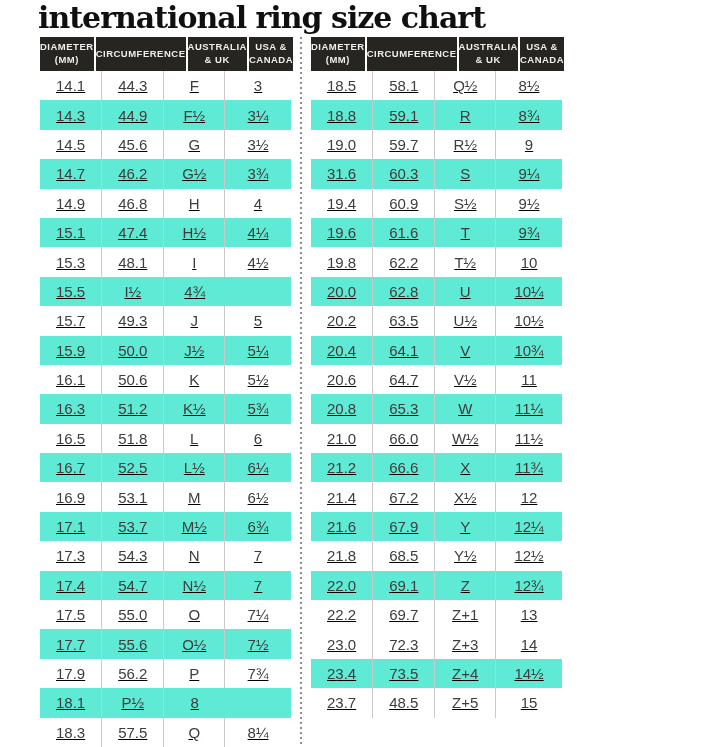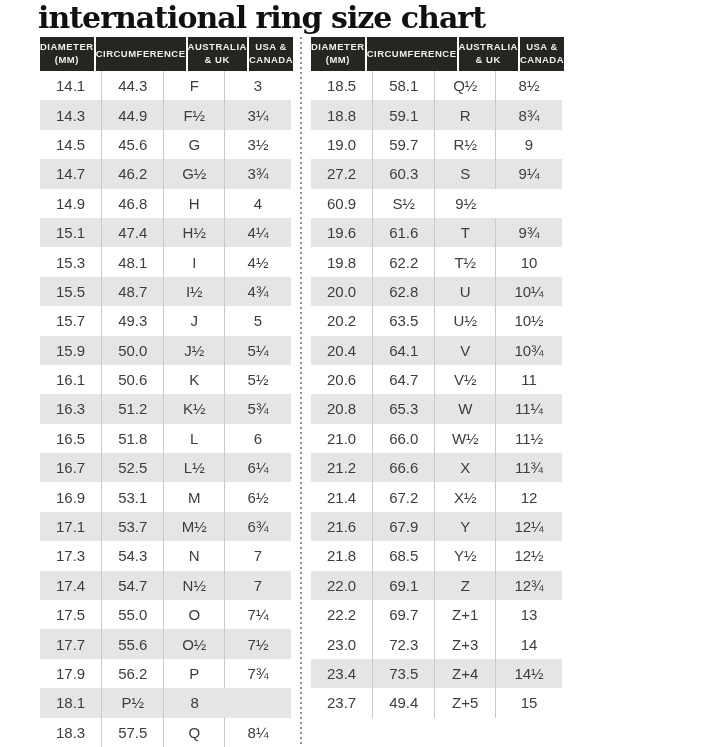--- a/index.html
+++ b/index.html
@@ -47,22 +47,23 @@
     letter-spacing:.5px;
     line-height:1.35;
     text-transform:uppercase;
   }
   .tbody { display:block; }
   .row {
     display:grid;
     grid-template-columns:84fr 84fr 82fr 89fr;
     height:29.4px;
     background:#ffffff;
-  }
-  .row.alt { background:#e5e5e5; }
+    text-decoration:underline;
+  }
+  .row.alt { background:#5eead4; }
   .cell {
     display:flex; align-items:center; justify-content:center;
     font-size:15px;
     color:#3d3d3d;
     border-right:1px solid #c9c9c9;
     overflow:hidden;
   }
   .cell:last-child { border-right:none; }
   .dotted-divider {
     flex:0 0 20px;
@@ -141,21 +142,20 @@
             <div class="cell">4¼</div>
           </div>
           <div class="row">
             <div class="cell">15.3</div>
             <div class="cell">48.1</div>
             <div class="cell">I</div>
             <div class="cell">4½</div>
           </div>
           <div class="row alt">
             <div class="cell">15.5</div>
-            <div class="cell">48.7</div>
             <div class="cell">I½</div>
             <div class="cell">4¾</div>
           </div>
           <div class="row">
             <div class="cell">15.7</div>
             <div class="cell">49.3</div>
             <div class="cell">J</div>
             <div class="cell">5</div>
           </div>
           <div class="row alt">
@@ -277,26 +277,27 @@
             <div class="cell">R</div>
             <div class="cell">8¾</div>
           </div>
           <div class="row">
             <div class="cell">19.0</div>
             <div class="cell">59.7</div>
             <div class="cell">R½</div>
             <div class="cell">9</div>
           </div>
           <div class="row alt">
-            <div class="cell">27.2</div>
+            <div class="cell">31.6</div>
             <div class="cell">60.3</div>
             <div class="cell">S</div>
             <div class="cell">9¼</div>
           </div>
           <div class="row">
+            <div class="cell">19.4</div>
             <div class="cell">60.9</div>
             <div class="cell">S½</div>
             <div class="cell">9½</div>
           </div>
           <div class="row alt">
             <div class="cell">19.6</div>
             <div class="cell">61.6</div>
             <div class="cell">T</div>
             <div class="cell">9¾</div>
           </div>
@@ -385,21 +386,21 @@
             <div class="cell">14</div>
           </div>
           <div class="row alt">
             <div class="cell">23.4</div>
             <div class="cell">73.5</div>
             <div class="cell">Z+4</div>
             <div class="cell">14½</div>
           </div>
           <div class="row">
             <div class="cell">23.7</div>
-            <div class="cell">49.4</div>
+            <div class="cell">48.5</div>
             <div class="cell">Z+5</div>
             <div class="cell">15</div>
           </div>
         </div>
     </section>
 
   </div>
 </div>
 
 </body></html>

